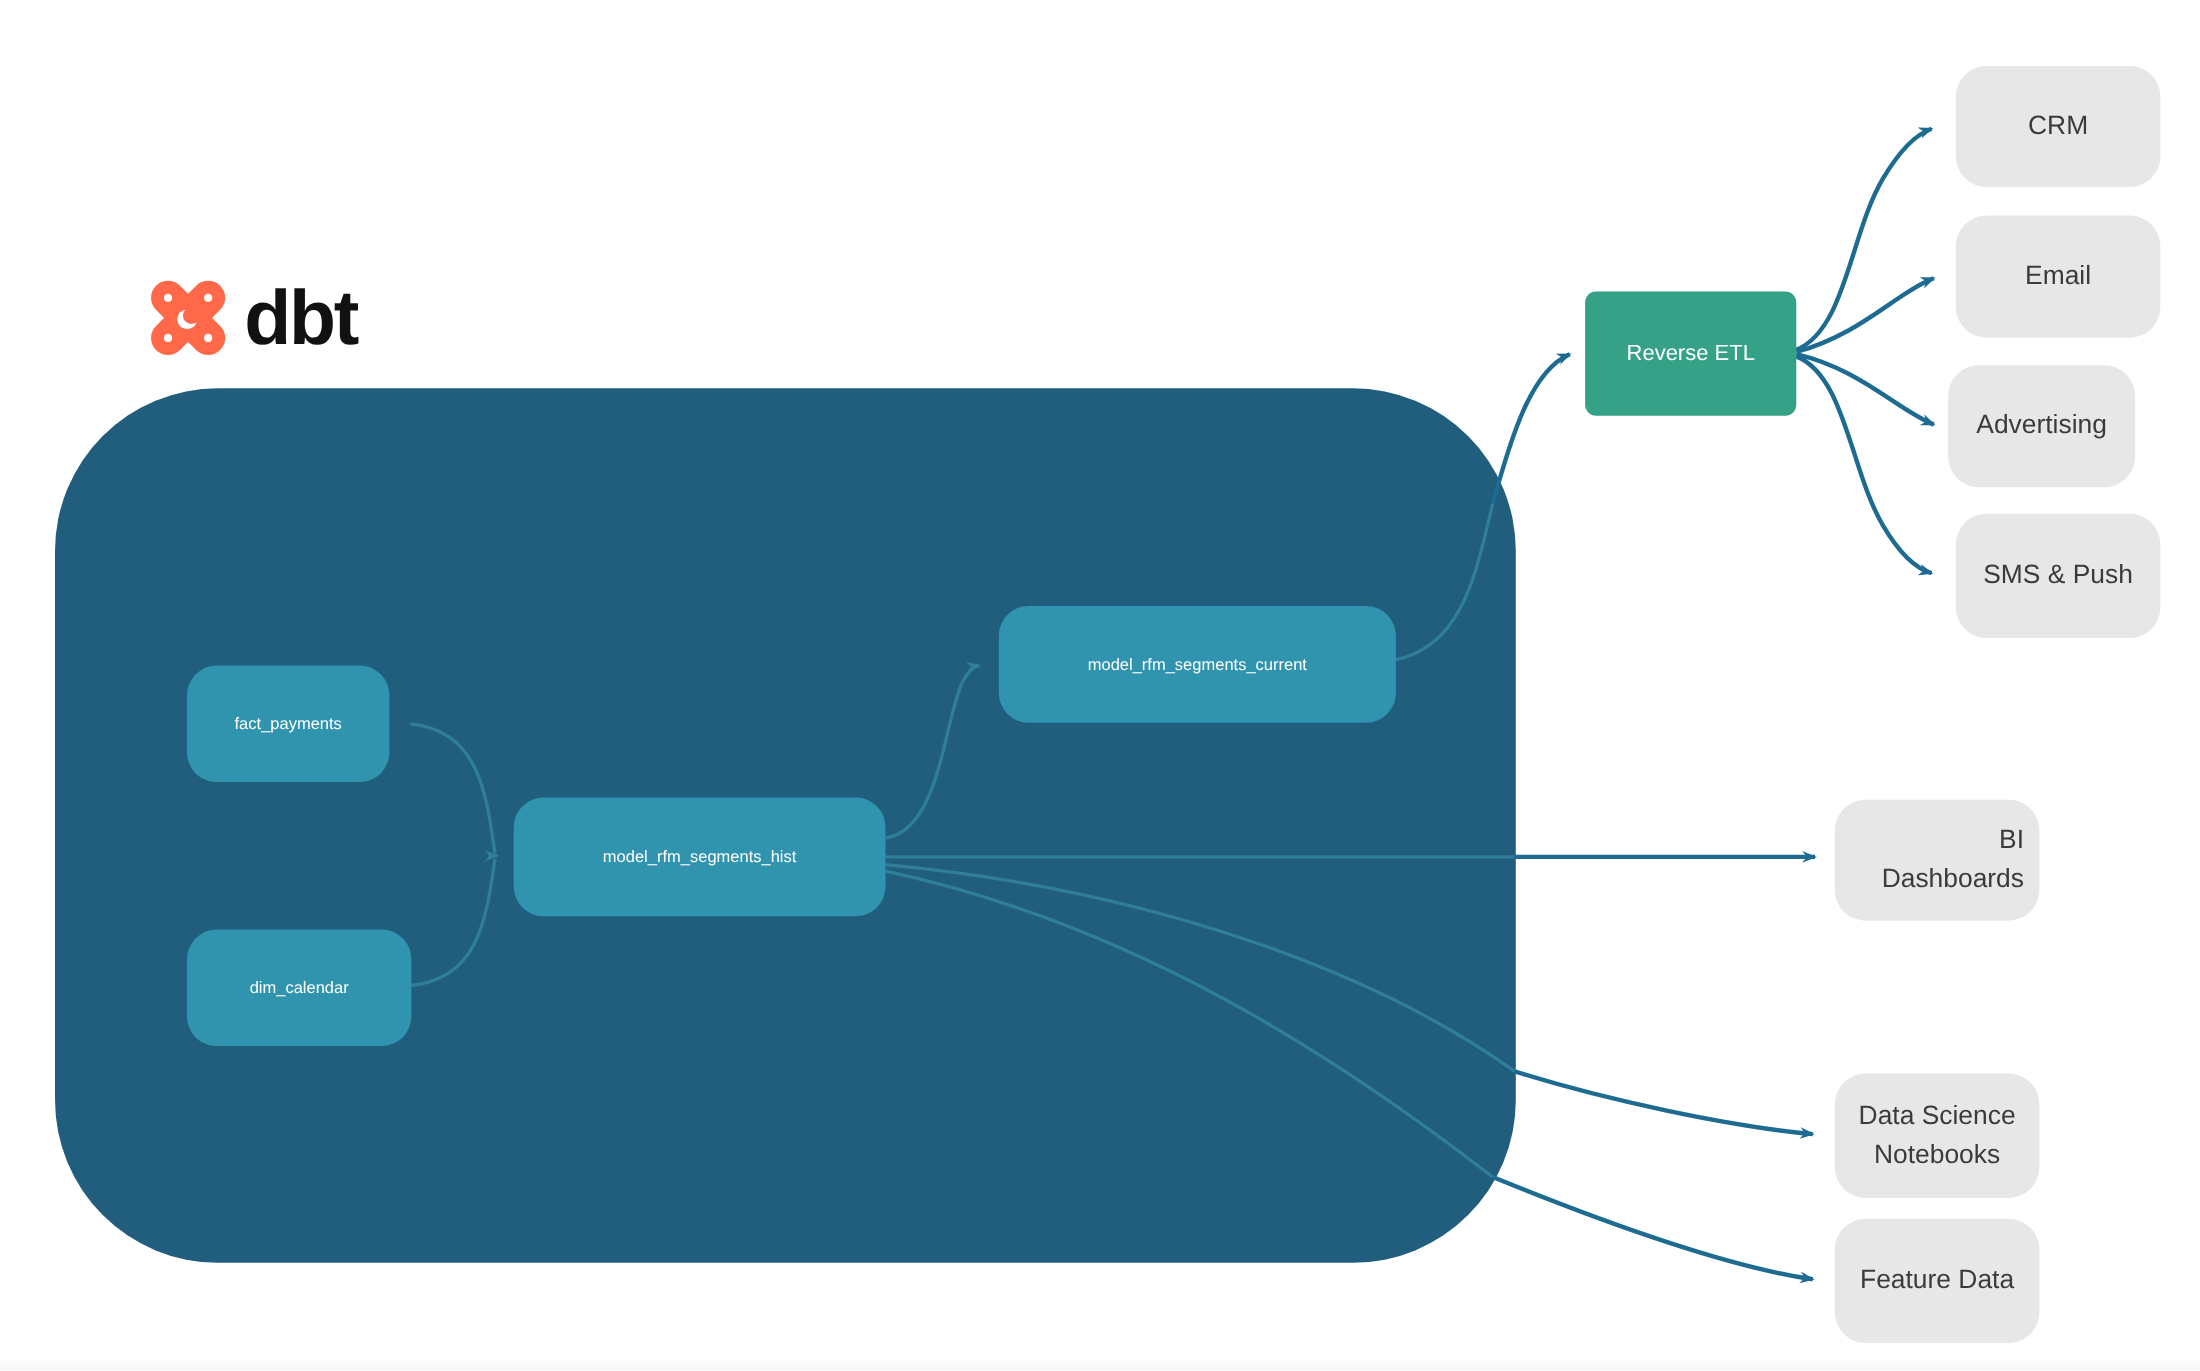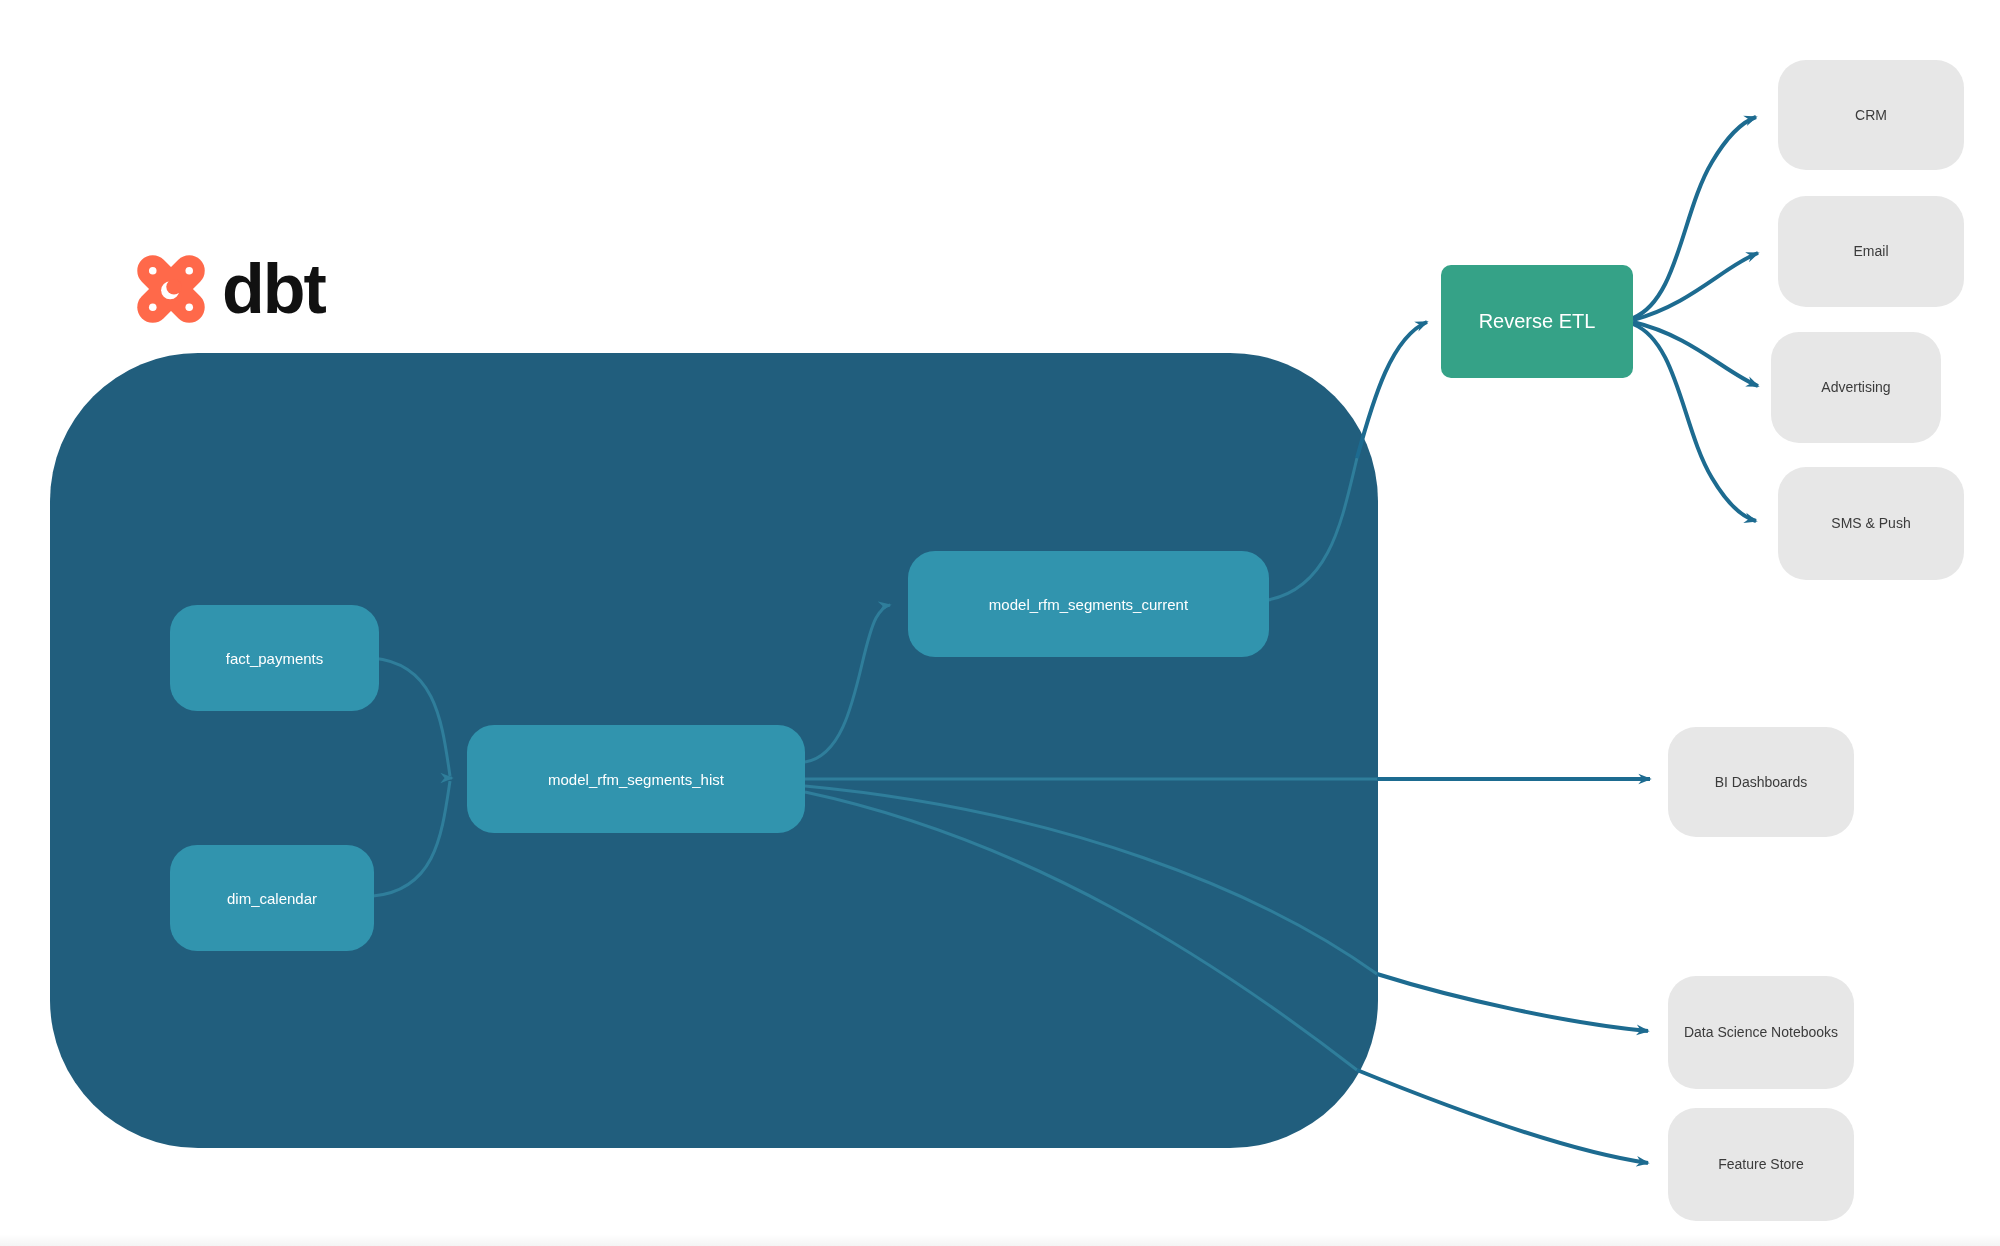--- a/index.html
+++ b/index.html
@@ -14,21 +14,21 @@
     position:absolute;left:50px;top:353px;width:1328px;height:795px;
     background:#215e7d;border-radius:148px;z-index:1;
   }
   .edges{position:absolute;left:0;top:0;width:2000px;height:1246px;z-index:2;pointer-events:none;}
   .node{
     position:absolute;display:flex;align-items:center;justify-content:center;
     text-align:center;z-index:3;box-sizing:border-box;padding:8px 14px;
   }
   .teal{background:#3194ae;color:#ffffff;border-radius:27px;font-size:15px;}
   .green{background:#35a287;color:#ffffff;border-radius:10px;font-size:20px;}
-  .gray{background:#e7e7e7;color:#3b3b3b;border-radius:28px;font-size:14px;line-height:1.45;}
+  .gray{background:#e7e7e7;color:#3b3b3b;border-radius:28px;font-size:24px;line-height:1.45;}
   .logo{position:absolute;left:126px;top:246px;display:flex;align-items:center;z-index:4;}
   .logo-word{
     font-size:70px;font-weight:bold;color:#111111;letter-spacing:-2px;
     margin-left:6px;line-height:1;
   }
   .footer-strip{
     position:absolute;left:0;bottom:0;width:2000px;height:12px;z-index:0;
     background:linear-gradient(to bottom, rgba(0,0,0,0.00), rgba(0,0,0,0.045));
   }
 </style>
@@ -83,29 +83,29 @@
       <path d="M1377,779 L1650,779" marker-end="url(#ah-dark)"></path>
       <path d="M1377,974 C1460,1000 1572,1024 1648,1031" marker-end="url(#ah-dark)"></path>
       <path d="M1357,1070 C1460,1112 1572,1152 1648,1163" marker-end="url(#ah-dark)"></path>
       <path d="M1633,318 C1678,300 1682,212 1712,162 C1728,135 1742,122 1756,117" marker-end="url(#ah-dark)"></path>
       <path d="M1633,320 C1692,304 1724,266 1758,253" marker-end="url(#ah-dark)"></path>
       <path d="M1633,322 C1692,336 1724,372 1758,386" marker-end="url(#ah-dark)"></path>
       <path d="M1633,324 C1678,342 1682,428 1712,478 C1728,505 1742,517 1756,521" marker-end="url(#ah-dark)"></path>
     </g>
   </svg>
 
-  <div class="node teal" style="left:170px;top:605px;width:209px;height:106px;">fact_payments</div>
+  <div class="node teal" style="left:170px;top:605px;width:184px;height:106px;">fact_payments</div>
   <div class="node teal" style="left:170px;top:845px;width:204px;height:106px;">dim_calendar</div>
   <div class="node teal" style="left:467px;top:725px;width:338px;height:108px;">model_rfm_segments_hist</div>
   <div class="node teal" style="left:908px;top:551px;width:361px;height:106px;">model_rfm_segments_current</div>
 
   <div class="node green" style="left:1441px;top:265px;width:192px;height:113px;">Reverse ETL</div>
 
   <div class="node gray" style="left:1778px;top:60px;width:186px;height:110px;">CRM</div>
   <div class="node gray" style="left:1778px;top:196px;width:186px;height:111px;">Email</div>
   <div class="node gray" style="left:1771px;top:332px;width:170px;height:111px;">Advertising</div>
   <div class="node gray" style="left:1778px;top:467px;width:186px;height:113px;">SMS &amp; Push</div>
 
   <div class="node gray" style="left:1668px;top:727px;width:186px;height:110px;text-align:right;">BI Dashboards</div>
   <div class="node gray" style="left:1668px;top:976px;width:186px;height:113px;">Data Science Notebooks</div>
-  <div class="node gray" style="left:1668px;top:1108px;width:186px;height:113px;">Feature Store</div>
+  <div class="node gray" style="left:1668px;top:1108px;width:186px;height:113px;">Feature Data</div>
 
 </div>
 
 </body></html>

